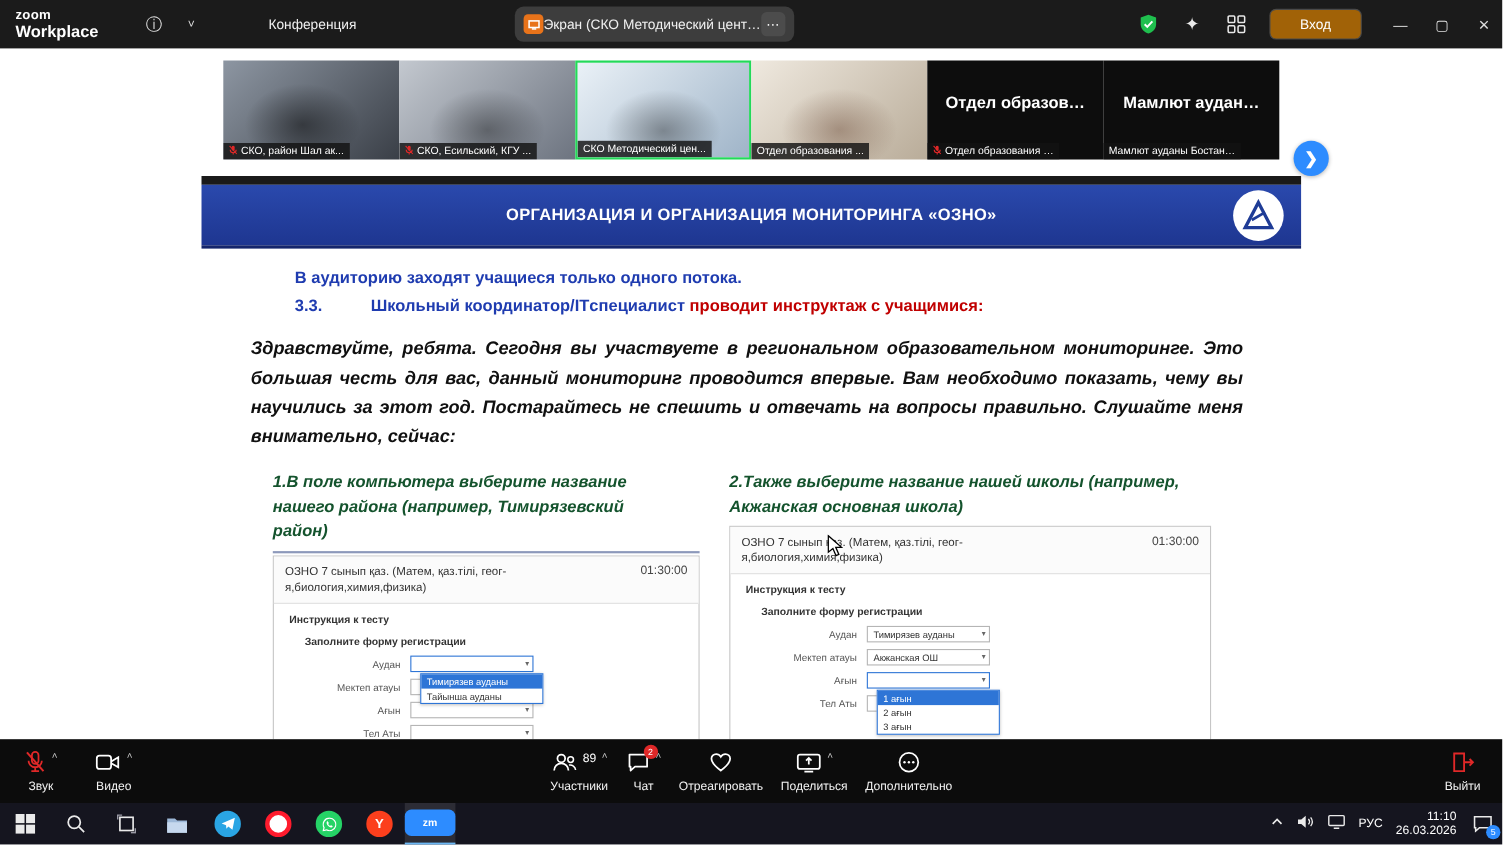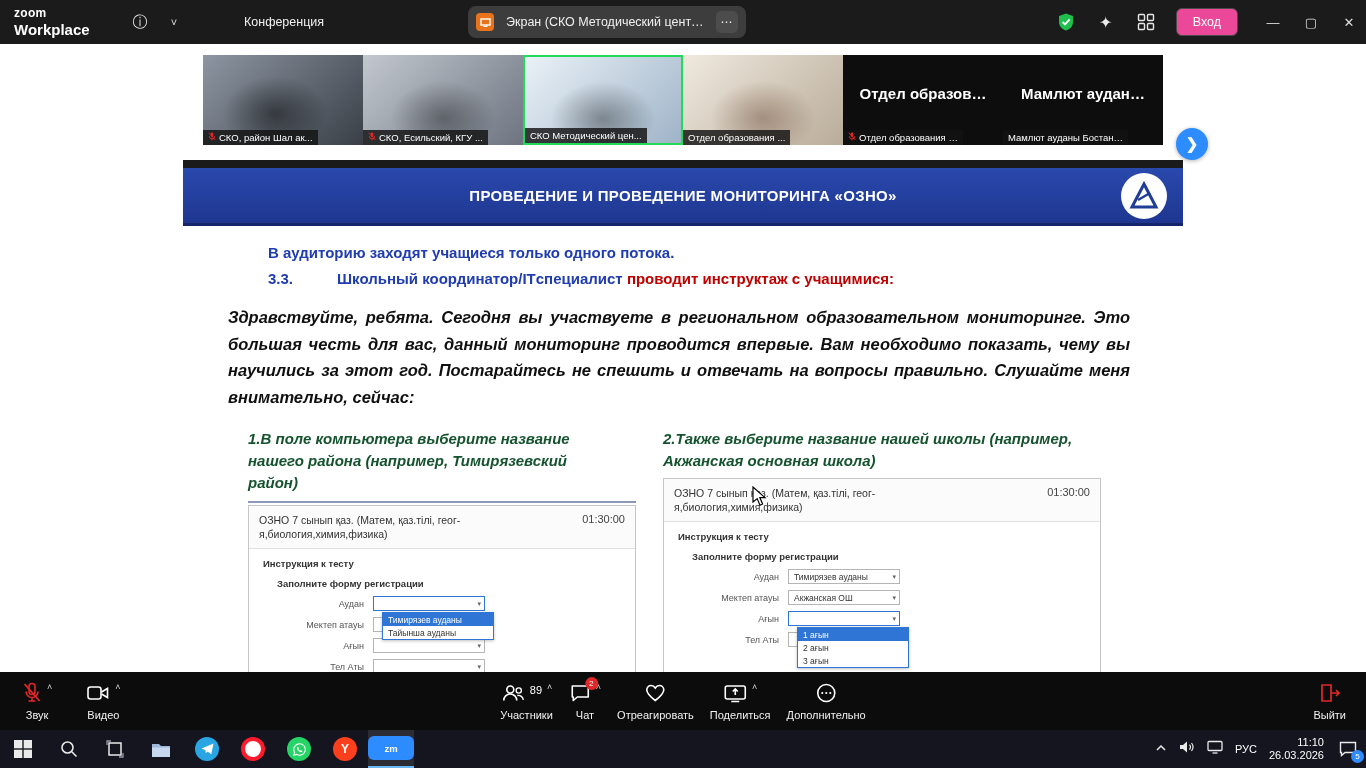--- a/index.html
+++ b/index.html
@@ -9,26 +9,26 @@
 
 .titlebar{position:absolute;top:0;left:0;width:100%;height:44px;background:#1b1b1b;color:#fff;z-index:10}
 .logo{position:absolute;left:14px;top:7px;line-height:1}
 .logo-z{font-size:12px;font-weight:700;letter-spacing:.3px}
 .logo-w{font-size:15px;font-weight:700;margin-top:3px}
 .tb-ic{position:absolute;top:0;height:44px;display:flex;align-items:center;justify-content:center;color:#dedede}
 .info-ic{left:126px;width:28px;font-size:15px}
 .chev-ic{left:162px;width:24px;font-size:11px}
 .tab{position:absolute;top:0;height:44px;display:flex;align-items:center;font-size:12.5px;color:#f0f0f0}
 .tab-conf{left:244px}
-.tab-active{left:468px;top:6px;height:32px;background:#3d3d3d;border-radius:8px;padding:0 8px;display:flex;align-items:center;gap:12px}
+.tab-active{left:468px;top:6px;height:32px;background:#3d3d3d;border-radius:8px;padding:0 8px;display:flex;align-items:center;gap:0}
 .tab-badge{width:18px;height:18px;border-radius:4px;background:#e8731a;display:flex;align-items:center;justify-content:center;flex:none}
 .tab-dots{width:22px;height:22px;border-radius:5px;background:#4c4c4c;display:flex;align-items:center;justify-content:center;font-size:12px;flex:none}
 .tb-right{position:absolute;right:0;top:0;height:44px;display:flex;align-items:center;gap:4px}
 .tb-btn{width:36px;height:44px;display:flex;align-items:center;justify-content:center}
-.login-btn{height:28px;padding:0 16px;background:#ec4899;border:1px solid #4a4a4a;border-radius:6px;color:#fff;font-size:12.5px;display:flex;align-items:center;margin:0 14px 0 8px}
+.login-btn{height:28px;padding:0 27px;background:#a16207;border:1px solid #4a4a4a;border-radius:6px;color:#fff;font-size:12.5px;display:flex;align-items:center;margin:0 14px 0 8px}
 .winctl{width:34px;height:44px;display:flex;align-items:center;justify-content:center;font-size:13px;color:#ddd}
 
 
 .strip{position:absolute;top:44px;left:0;width:100%;height:116px;background:#fff}
 .tiles{position:absolute;left:203px;top:11px;display:flex}
 .tile{width:160px;height:90px;position:relative;flex:none;overflow:hidden}
 .tile1{background:radial-gradient(70px 50px at 45% 65%,rgba(0,0,0,.45),transparent 75%),linear-gradient(135deg,#8d96a2,#3a3f47)}
 .tile2{background:radial-gradient(70px 50px at 50% 70%,rgba(0,0,0,.35),transparent 75%),linear-gradient(135deg,#c3c8cf,#6d7480)}
 .tile3{background:radial-gradient(70px 50px at 50% 72%,rgba(0,0,0,.35),transparent 75%),linear-gradient(135deg,#eaf1f7,#9fb4c8);border:2px solid #23d959}
 .tile4{background:radial-gradient(70px 50px at 50% 70%,rgba(80,40,20,.35),transparent 75%),linear-gradient(135deg,#efe9df,#b9ac99)}
@@ -208,21 +208,21 @@
       </div>
 
     </div>
     <div class="next-btn">❯</div>
     <div class="handle"></div>
   </div>
 
   <div class="slide">
     <div class="slide-topbar"></div>
     <div class="banner">
-      <div class="banner-title">ПРОВЕДЕНИЕ И ПРОВЕДЕНИЕ МОНИТОРИНГА «ОЗНО»</div>
+      <div class="banner-title">ОРГАНИЗАЦИЯ И ОРГАНИЗАЦИЯ МОНИТОРИНГА «ОЗНО»</div>
       <div class="logo-circle">
         <svg width="30" height="30" viewBox="0 0 30 30">
             <path d="M15 3 L27 26 H3 Z" fill="none" stroke="#1f3c96" stroke-width="3"></path>
             <path d="M9 19 L21 12" stroke="#1f3c96" stroke-width="2.4"></path>
           </svg>
       </div>
     </div>
 
     <div class="intro">В аудиторию заходят учащиеся только одного потока.</div>
     <div class="pointline">

